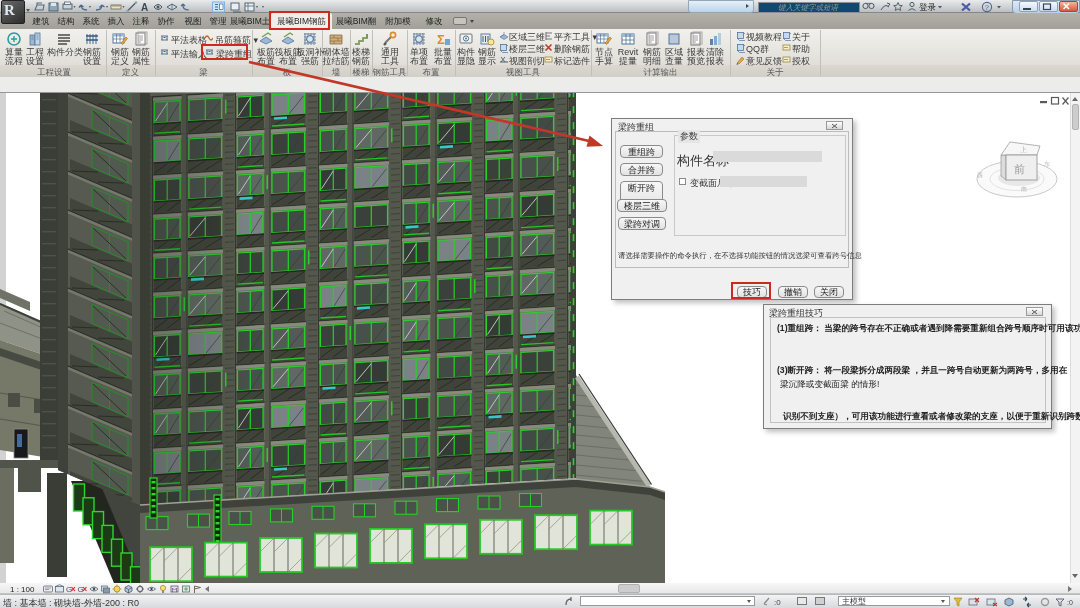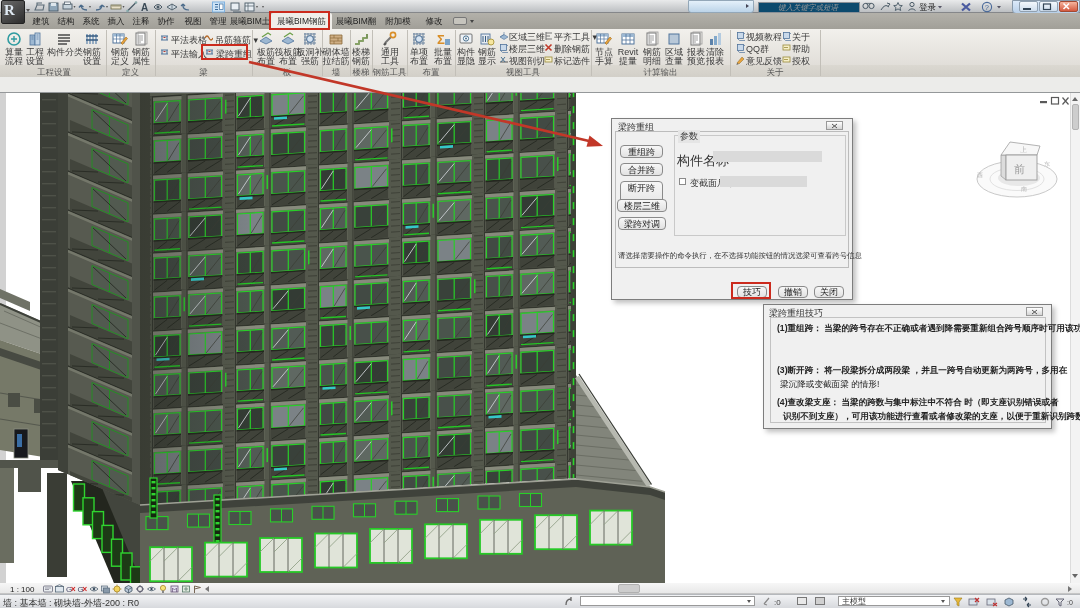--- a/index.html
+++ b/index.html
@@ -2502,21 +2502,20 @@
     <div class="abs" style="left:763px;top:304px;width:289px;height:125px;background:#f0f0f0;border:1px solid #7d7d7d;box-shadow:3px 3px 5px rgba(0,0,0,0.25);z-index:20"></div>
     <div class="abs" style="left:769px;top:307px;font-size:9px;color:#333;z-index:21">梁跨重组技巧</div>
     <div class="abs" style="left:1026px;top:307px;width:17px;height:9px;background:linear-gradient(#fff,#d5d5d5);border:1px solid #999;z-index:21"></div>
     <svg class="abs" style="left:1031px;top:309px;z-index:22" width="7" height="6" viewBox="0 0 7 6">
       <path d="M1 1l5 4M6 1l-5 4" stroke="#555" stroke-width="1"></path>
     </svg>
     <div class="abs" style="left:770px;top:317px;width:276px;height:106px;border:1px solid #c2c2c2;z-index:21"></div>
     <div class="abs" style="left:777px;top:323px;font-size:8.6px;font-weight:bold;color:#222;z-index:22;white-space:nowrap">(1)重组跨： 当梁的跨号存在不正确或者遇到降需要重新组合跨号顺序时可用该功能!</div>
     <div class="abs" style="left:777px;top:365px;font-size:8.6px;font-weight:bold;color:#222;z-index:22;white-space:nowrap">(3)断开跨： 将一段梁拆分成两段梁 ，并且一跨号自动更新为两跨号，多用在</div>
     <div class="abs" style="left:780px;top:379px;font-size:8.6px;font-weight:normal;color:#222;z-index:22;white-space:nowrap">梁沉降或变截面梁 的情形!</div>
-    <div class="abs" style="left:777px;top:397px;font-size:8.6px;font-weight:bold;color:#222;z-index:22;white-space:nowrap">(4)查改梁支座： 当梁的跨数与集中标注中不符合 时（即支座识别错误或者</div>
     <div class="abs" style="left:783px;top:411px;font-size:8.6px;font-weight:bold;color:#222;z-index:22;white-space:nowrap">识别不到支座），可用该功能进行查看或者修改梁的支座，以便于重新识别跨数!</div>
     <div class="redbox" style="left:269px;top:11px;width:61px;height:19px"></div>
     <div class="redbox" style="left:201px;top:44px;width:47px;height:16px"></div>
     <div class="redbox" style="left:731px;top:282px;width:40px;height:17px"></div>
     <svg class="abs" style="left:0;top:0;z-index:50;pointer-events:none" width="1080" height="608" viewBox="0 0 1080 608">
 <line x1="249" y1="62" x2="589" y2="141" stroke="#c23728" stroke-width="2.6"></line>
 <polygon points="603,146 586.5,146.8 589.5,135.5" fill="#c23728"></polygon>
     </svg>
     <div class="abs" style="left:0;top:583px;width:1080px;height:11px;background:linear-gradient(#f7f7f7,#e8e8e8);border-bottom:1px solid #c5c5c5"></div>
     <div class="abs" style="left:10px;top:584.5px;font-size:8px;color:#222">1 : 100</div>

